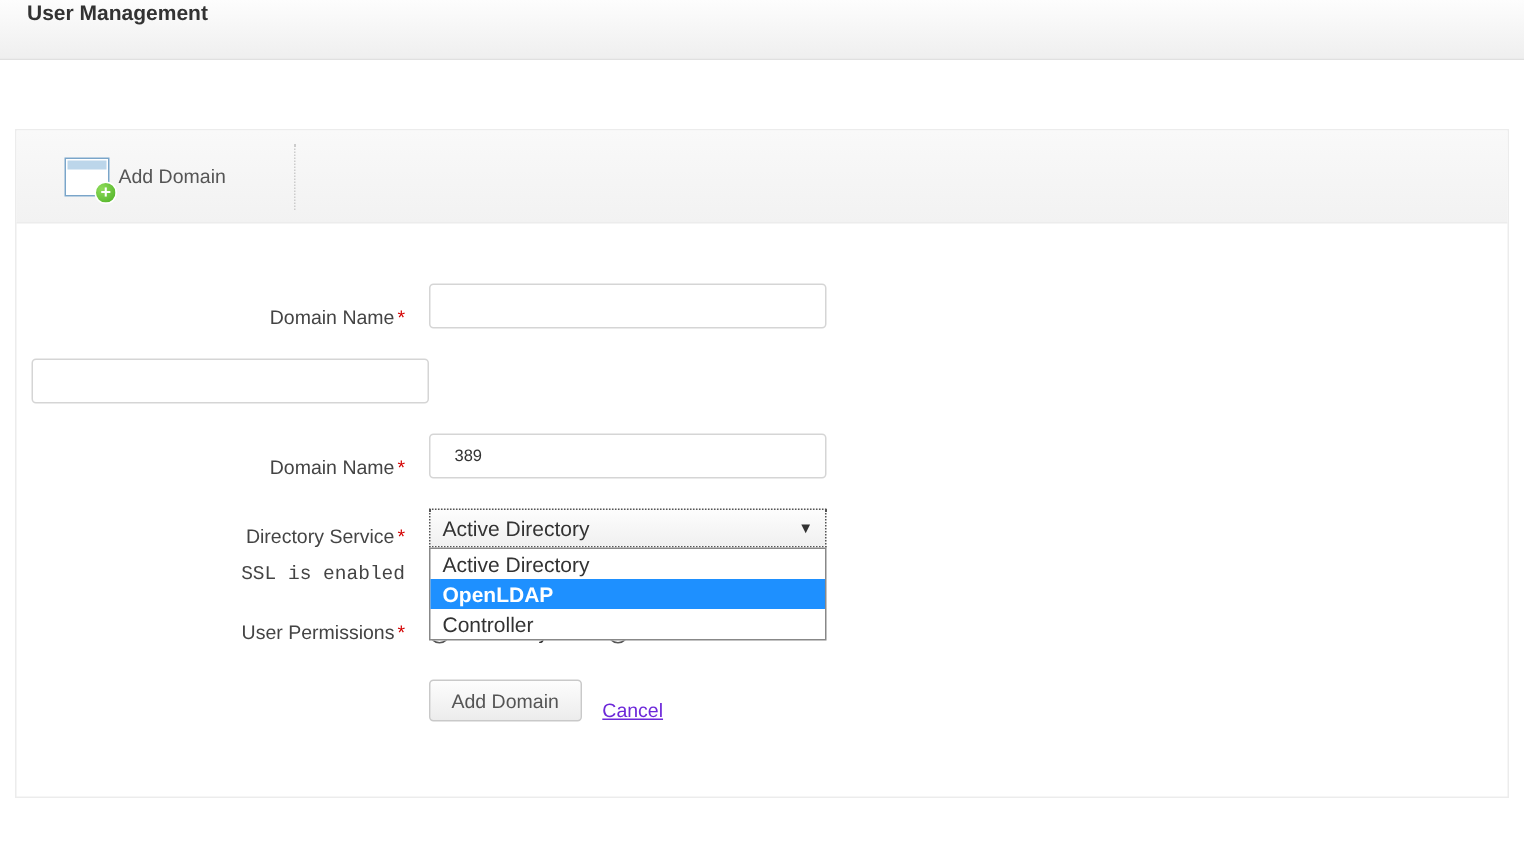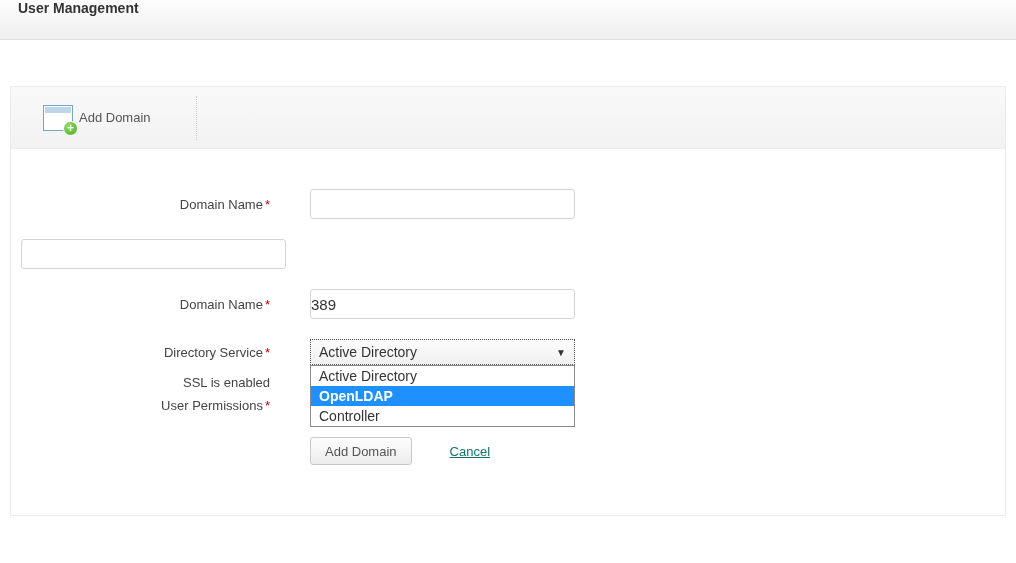--- a/index.html
+++ b/index.html
@@ -64,38 +64,37 @@
     border: 1px solid #fff;
     display: flex; align-items: center; justify-content: center;
     color: #fff; font-weight: bold; font-size: 12px; line-height: 1;
   }
   .form-area {
     padding: 40px 0 30px 0;
     position: relative;
   }
   .form-row {
     display: flex;
-    align-items: center;
+    align-items: flex-end;
     margin-bottom: 20px;
-    gap: 24px;
   }
   .form-label {
     width: 265px;
     text-align: right;
     color: #444;
     padding-right: 6px;
   }
   .req { color: #d40000; margin-left: 2px; }
   .form-control {
     width: 265px;
     height: 30px;
     border: 1px solid #d5d5d5;
     border-radius: 3px;
-    padding: 0 0;
-    font-size: 15px;
+    padding: 0 16px;
+    font-size: 11px;
     color: #333;
     margin-left: 10px;
     background: #fff;
   }
   .select-wrap {
     position: relative;
     margin-left: 10px;
   }
   .select-box {
     width: 265px;
@@ -161,26 +160,26 @@
     padding: 0 14px;
     border: 1px solid #c9c9c9;
     border-radius: 3px;
     background: linear-gradient(#fdfdfd,#ececec);
     color: #555;
     cursor: pointer;
     font-size: 13px;
   }
   .link-cancel {
     margin-left: 14px;
-    color: #0f766e;
+    color: #6d28d9;
     text-decoration: underline;
     cursor: pointer;
   }
   
-  .row-ssl { margin-top: -4px; margin-bottom: 8px; }
+  .row-ssl { margin-top: -4px; margin-bottom: 24px; font-family: Liberation Mono, monospace; }
   .row-perm { margin-bottom: 4px; }
 </style>
 </head>
 <body>
 
 <div class="page-header">
   <span>User Management</span>
 </div>
 
 <div class="panel">

